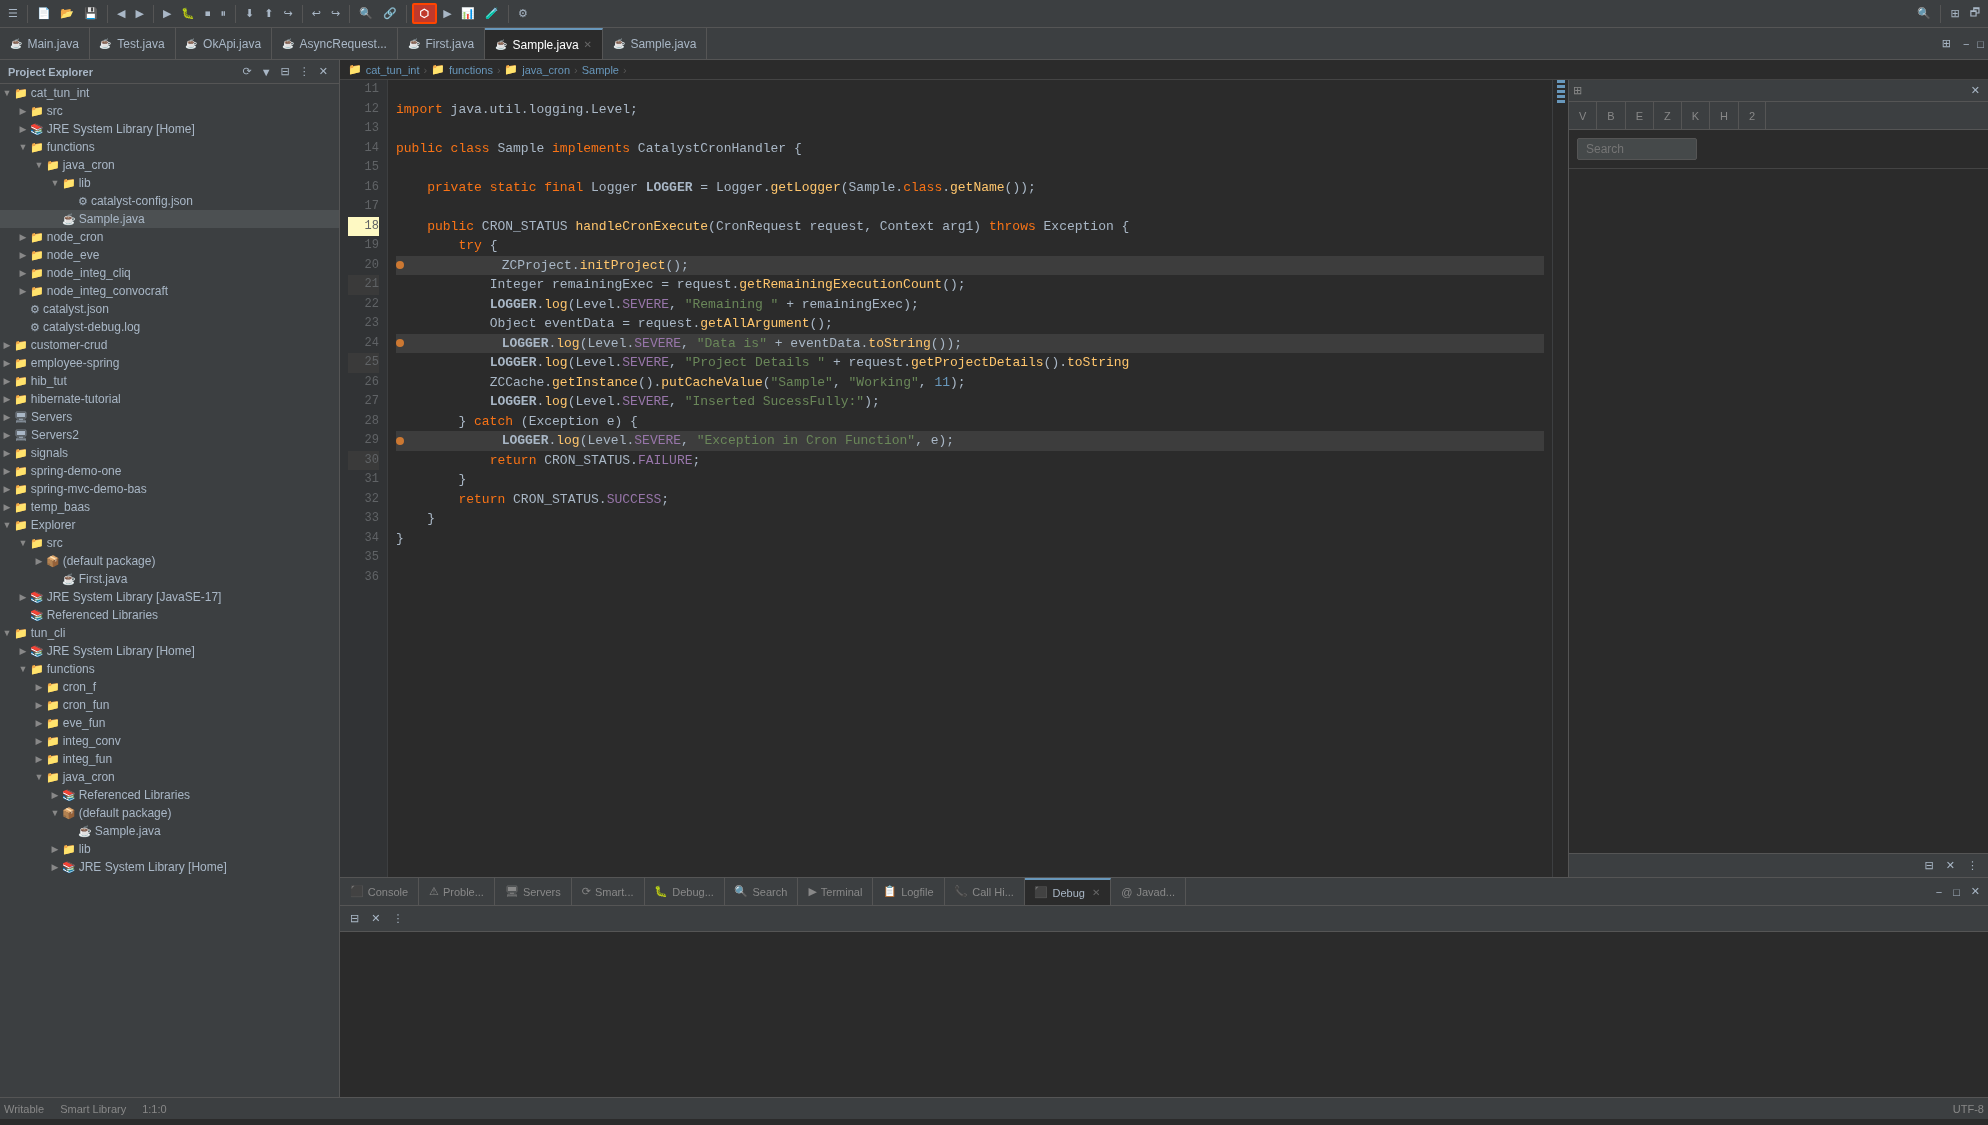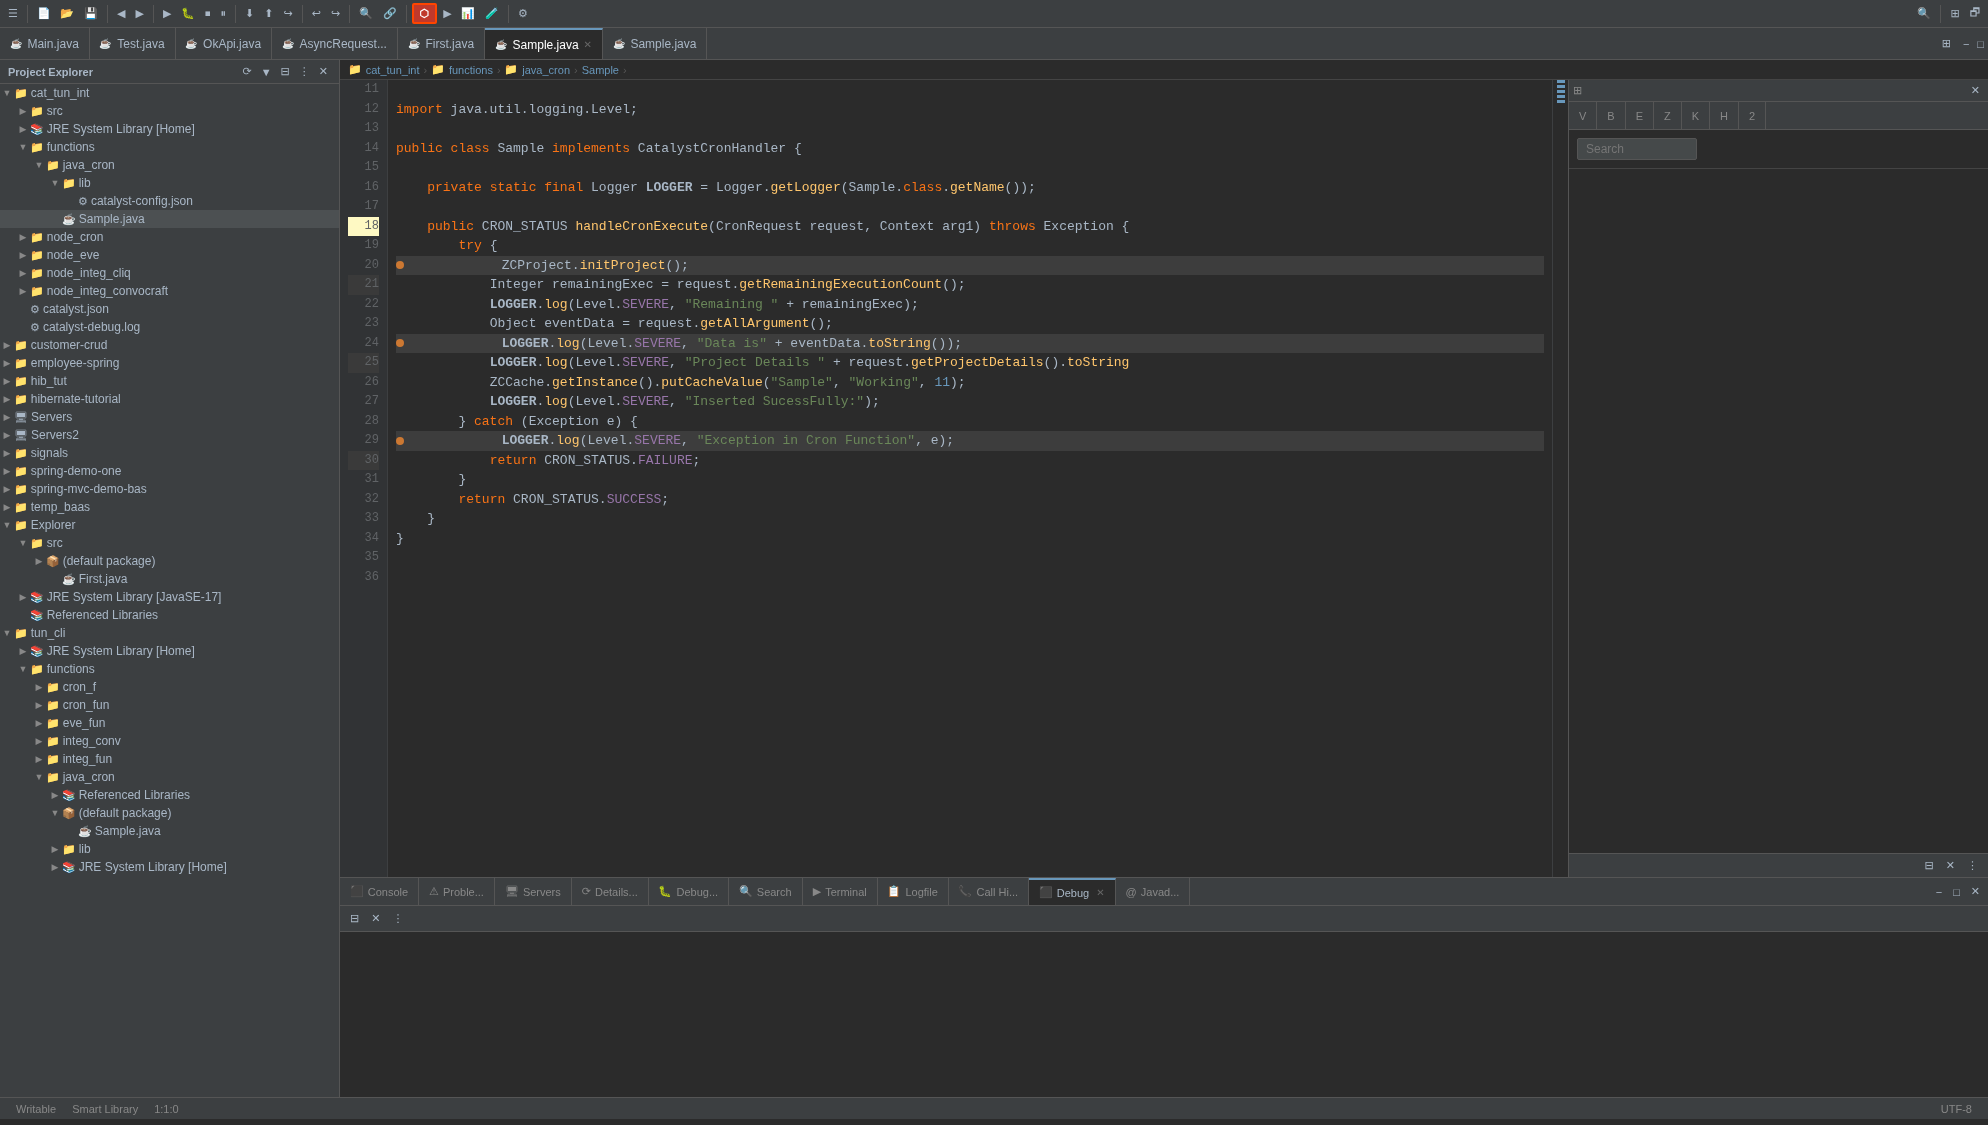--- a/index.html
+++ b/index.html
@@ -273,21 +273,21 @@
       justify-content: center;
     }
 
     
     .status-bar {
       background: #3c3f41;
       border-top: 1px solid #555;
       height: 22px;
       display: flex;
       align-items: center;
-      padding: 0 16px;
+      padding: 0 4px;
       font-size: 11px;
       color: #888;
       justify-content: space-between;
     }
     .status-left { display: flex; gap: 16px; }
     .status-right { display: flex; gap: 16px; }
 
     .editor-right-gutter {
       width: 16px;
       background: #2b2b2b;
@@ -872,21 +872,21 @@
         <div class="bottom-tab">
           <span>⚠</span>
           <span>Proble...</span>
         </div>
         <div class="bottom-tab">
           <span>🖥</span>
           <span>Servers</span>
         </div>
         <div class="bottom-tab">
           <span>⟳</span>
-          <span>Details...</span>
+          <span>Smart...</span>
         </div>
         <div class="bottom-tab">
           <span>🐛</span>
           <span>Debug...</span>
         </div>
         <div class="bottom-tab">
           <span>🔍</span>
           <span>Search</span>
         </div>
         <div class="bottom-tab">

